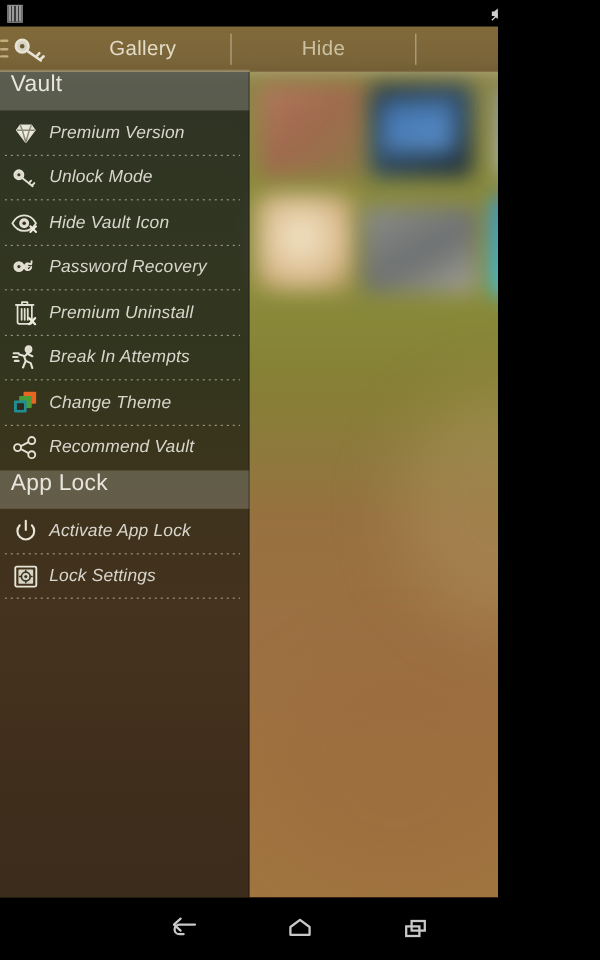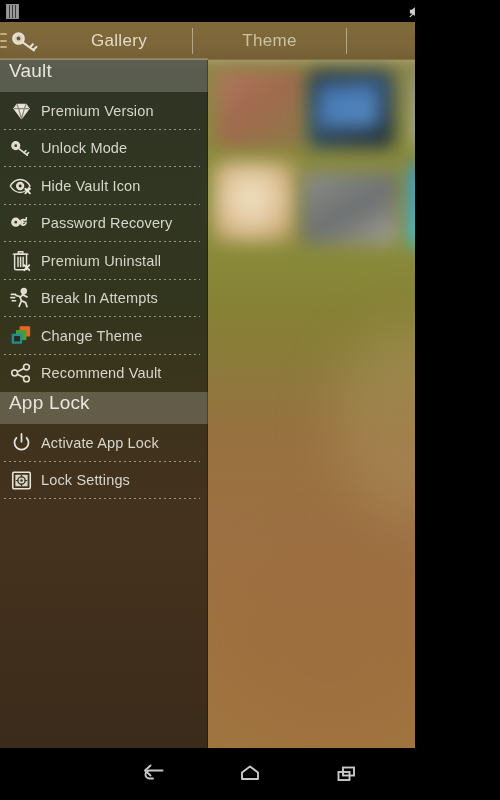--- a/index.html
+++ b/index.html
@@ -199,20 +199,21 @@
   }
 
   .menu-item {
     position: relative;
     height: 37.5px;
     display: flex;
     align-items: center;
     padding-left: 8px;
     box-sizing: border-box;
     cursor: default;
+    font-style: italic;
   }
   .menu-item .mi-icon {
     width: 26px; height: 24px;
     flex: 0 0 26px;
     display: flex; align-items: center; justify-content: center;
     margin-right: 7px;
   }
   .menu-item .mi-label {
     color: #d8d6cc;
     font-size: 14.5px;
@@ -305,21 +306,21 @@
         <path d="M20.2 17.1 L22.8 14.3"></path>
         <path d="M23.6 19.6 L26.4 16.9"></path>
       </g>
     </svg>
 
     <div class="tab" id="tab-gallery">
       <span>Gallery</span>
     </div>
     <div class="tab-divider" id="tabdiv-1"></div>
     <div class="tab" id="tab-apps">
-      <span>Theme</span>
+      <span>Hide</span>
     </div>
     <div class="tab-divider" id="tabdiv-2"></div>
     <div id="tab-indicator"></div>
   </div>
 
   <div id="drawer">
 
     <div class="section-header">
       <span>Vault</span>
     </div>

